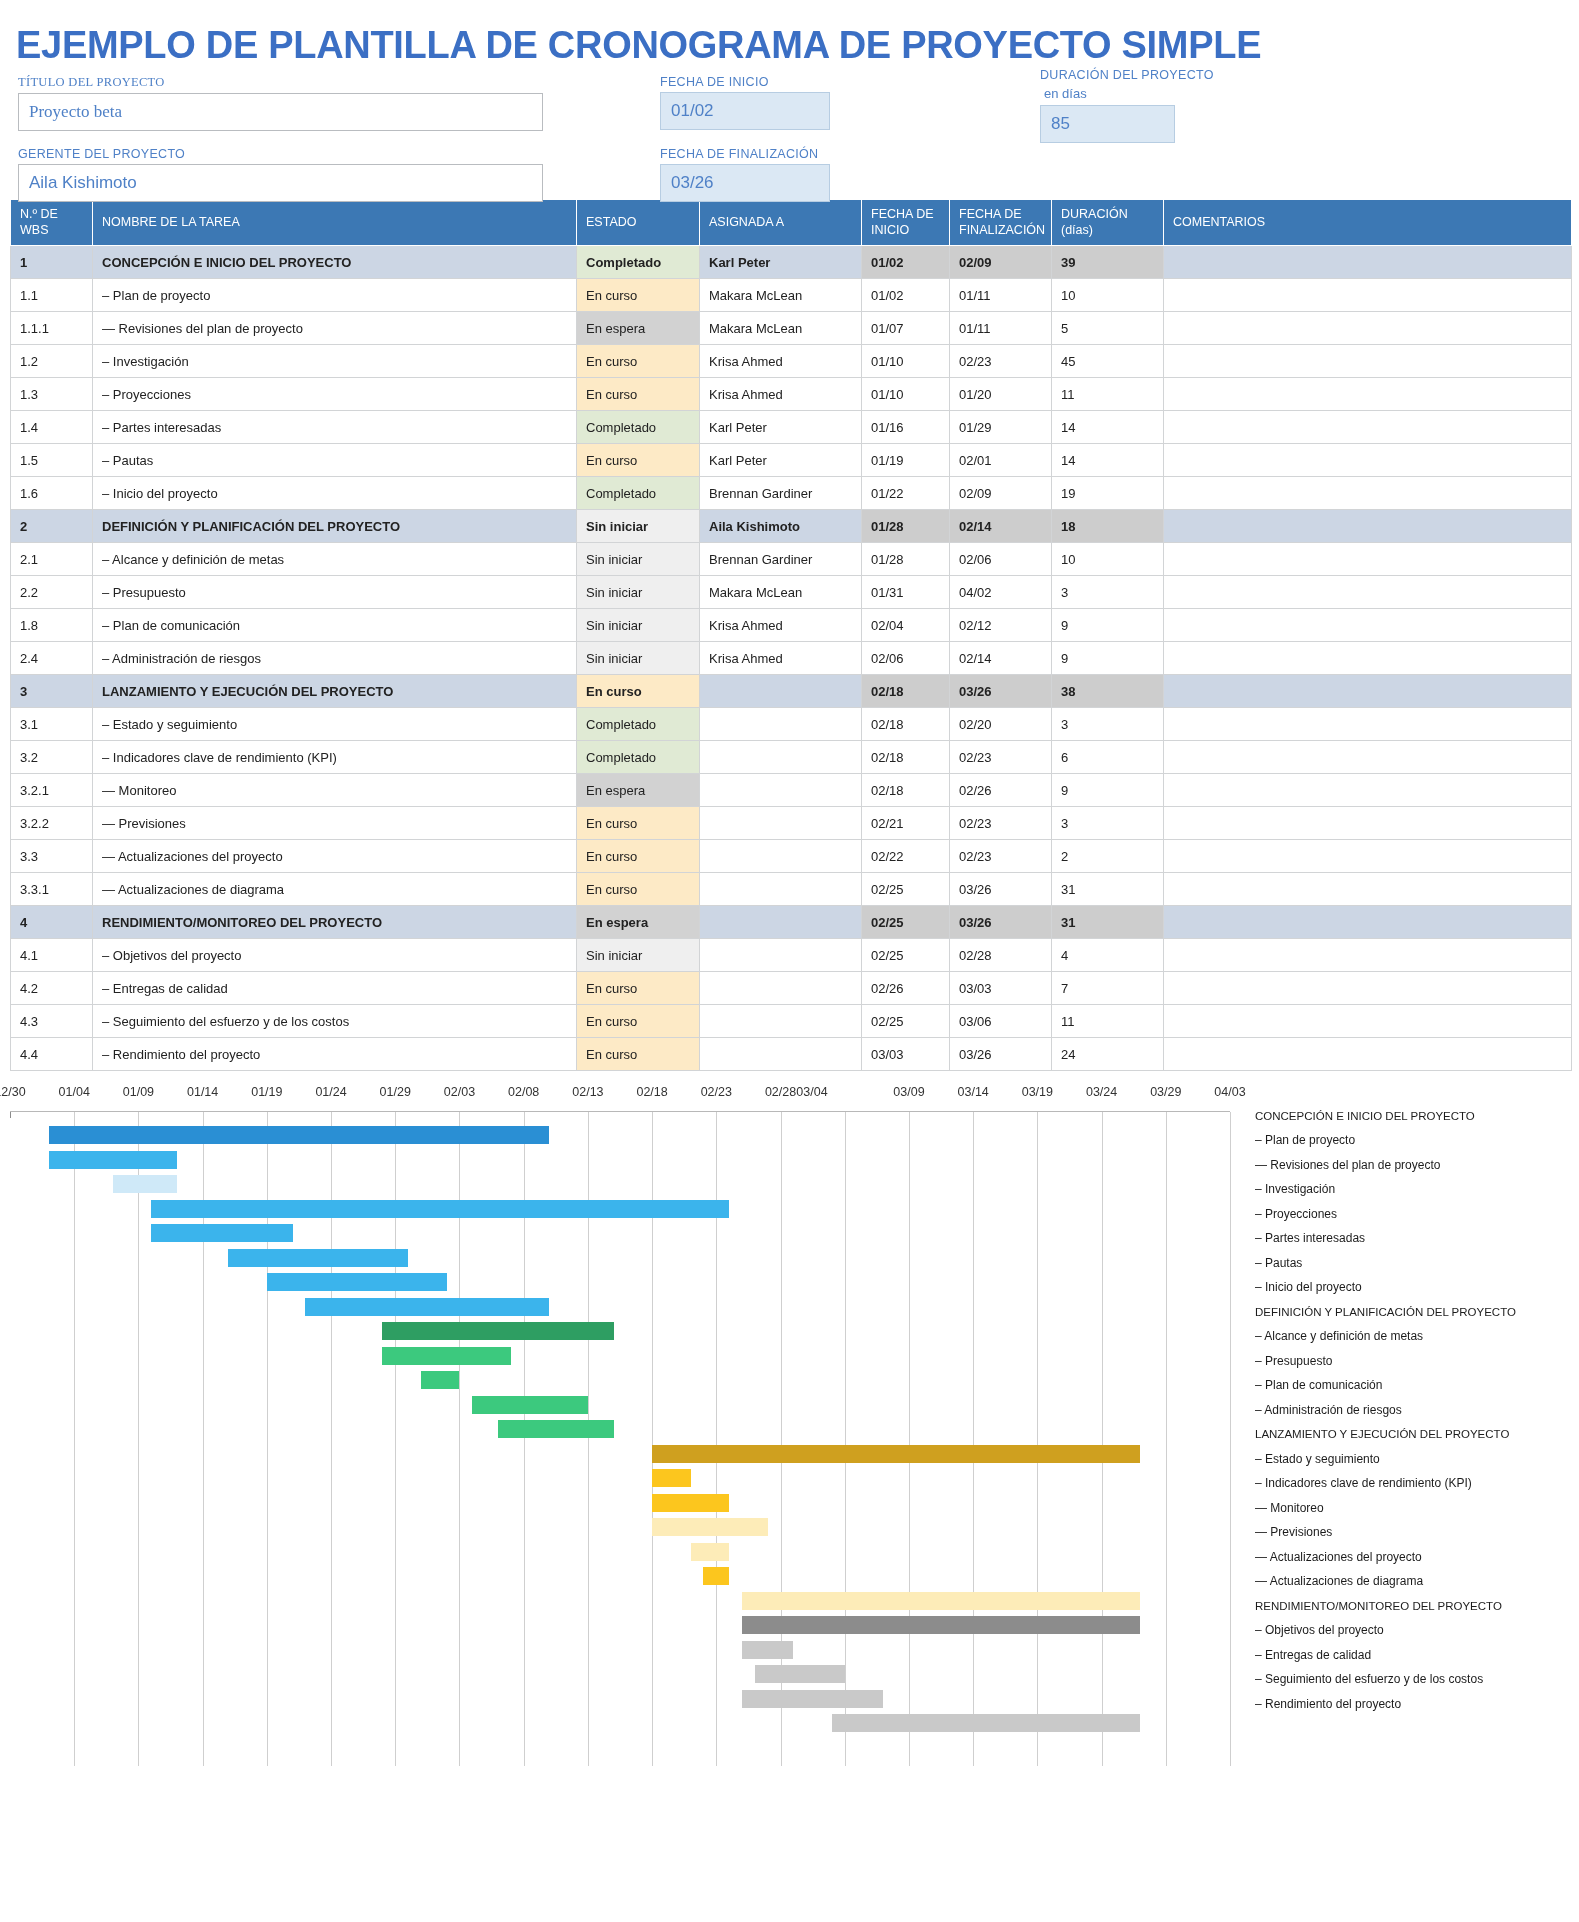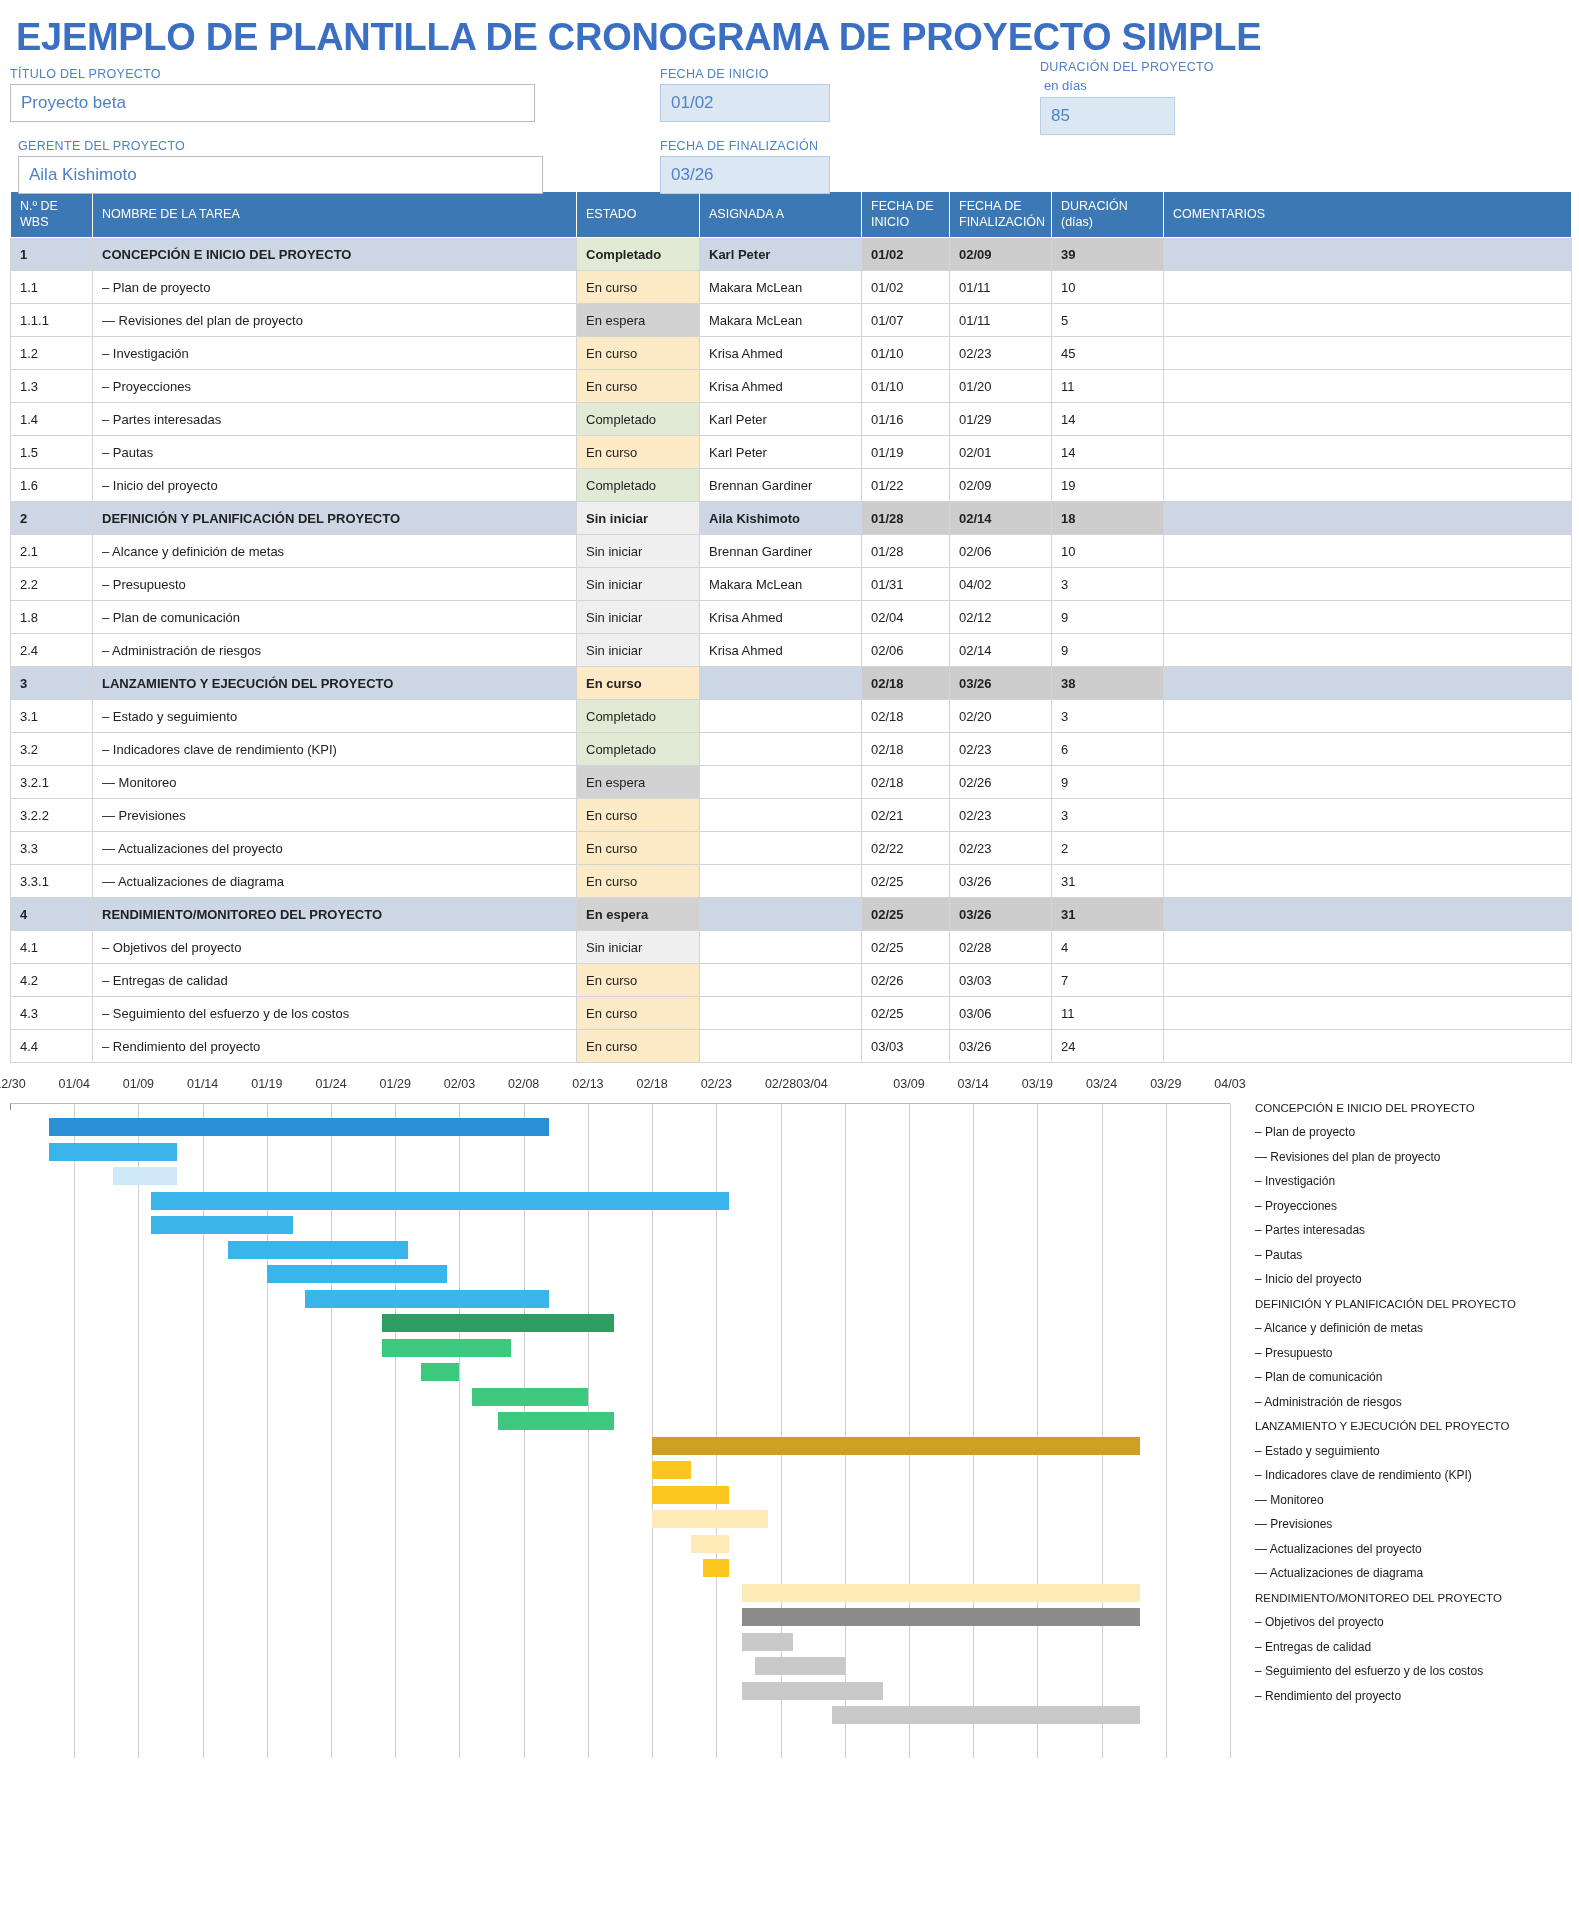--- a/index.html
+++ b/index.html
@@ -4,42 +4,42 @@
 <style>
   * { box-sizing: border-box; }
   html, body { margin:0; padding:0; }
   body {
     width:1579px; height:1922px;
     background:#ffffff;
     font-family:"Liberation Sans", sans-serif;
     color:#222;
     overflow:hidden;
   }
-  .page { width:1355px; height:1922px; position:relative; padding:8px 10px; }
+  .page { width:1355px; height:1922px; position:relative; padding:16px 10px; }
 
   
   .title {
     font-size:38px; font-weight:bold; color:#3b6fc4;
     letter-spacing:-0.3px; padding:8px 0 6px 6px; white-space:nowrap;
   }
 
   
   .form { position:relative; height:120px; }
   .fld-label {
     font-size:12.5px; color:#4f81c7; letter-spacing:0.3px;
     margin-bottom:3px; white-space:nowrap;
   }
   .fld-box {
     border:1px solid #b9bcc0; background:#fff;
     font-size:17px; color:#4f81c7; padding:7px 10px;
     display:flex; align-items:center;
   }
   .fld-box.shaded { background:#dbe8f4; border-color:#b7cde2; }
   .grp { position:absolute; }
-  .g-title { left:0; top:2px; width:525px; }
+  .g-title { left:8px; top:2px; width:525px;font-family:Liberation Serif, serif; }
   .g-mgr   { left:8px; top:74px; width:525px; }
   .g-start { left:650px; top:2px; width:170px; }
   .g-end   { left:650px; top:74px; width:170px; }
   .g-dur   { left:1030px; top:-5px; width:135px; }
   .g-dur .sub { font-size:13px; color:#4f81c7; margin:4px 0 4px 4px; }
   .g-title .fld-box, .g-mgr .fld-box { height:38px; }
   .g-start .fld-box, .g-end .fld-box { height:38px; }
   .g-dur .fld-box { height:38px; }
 
   

